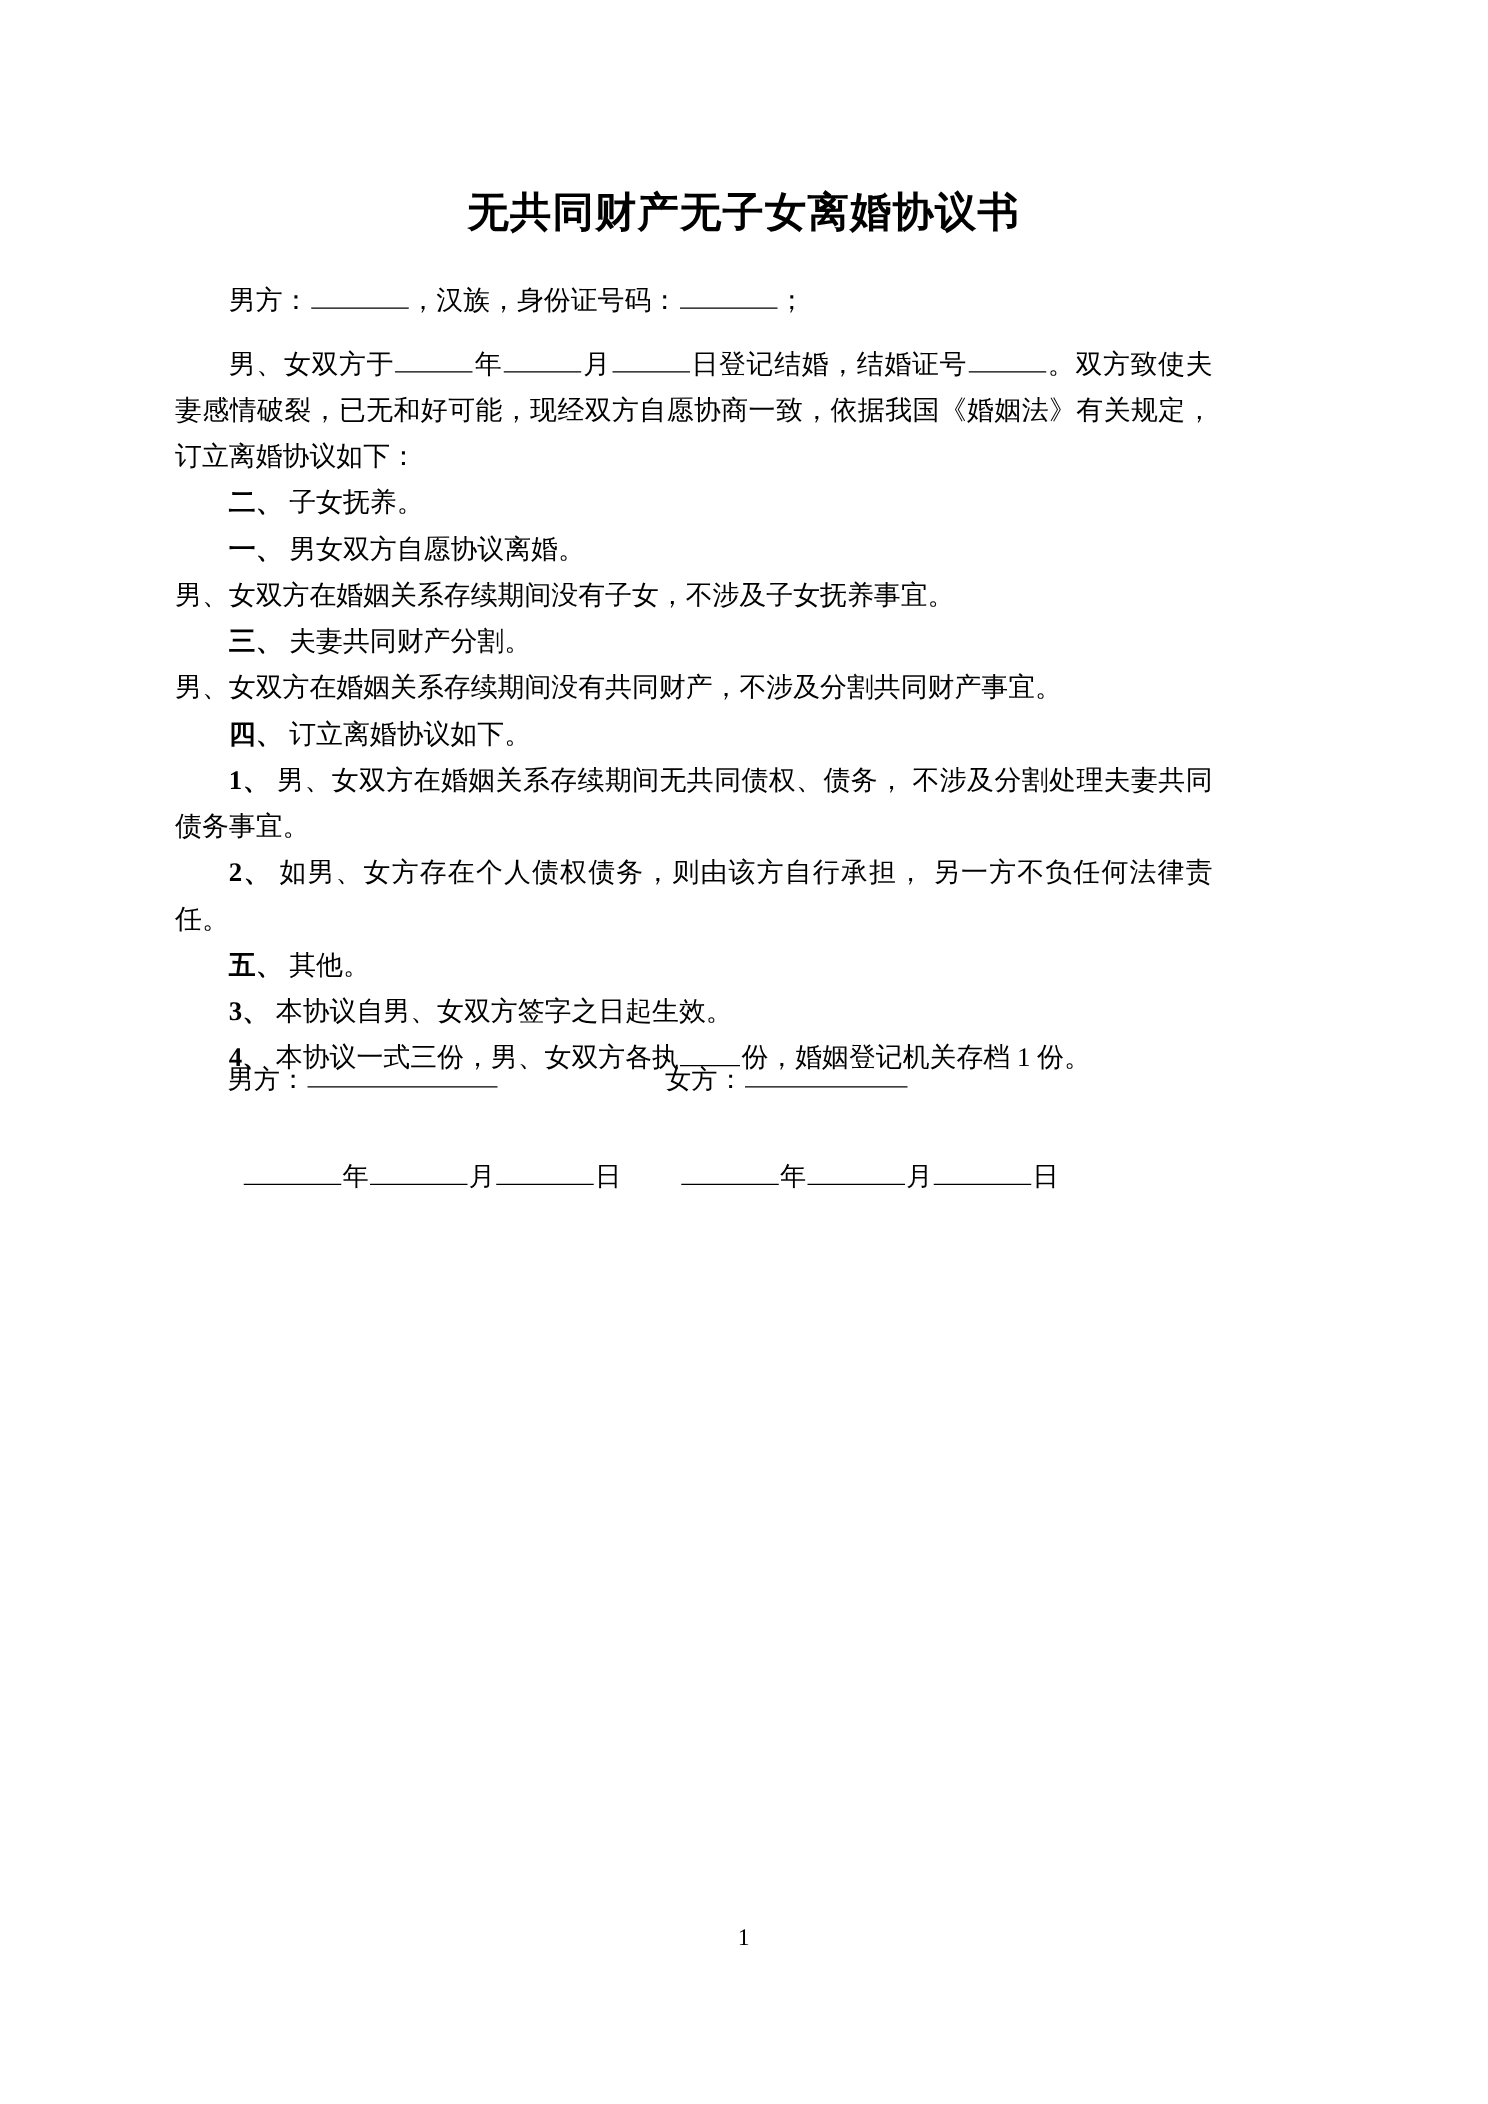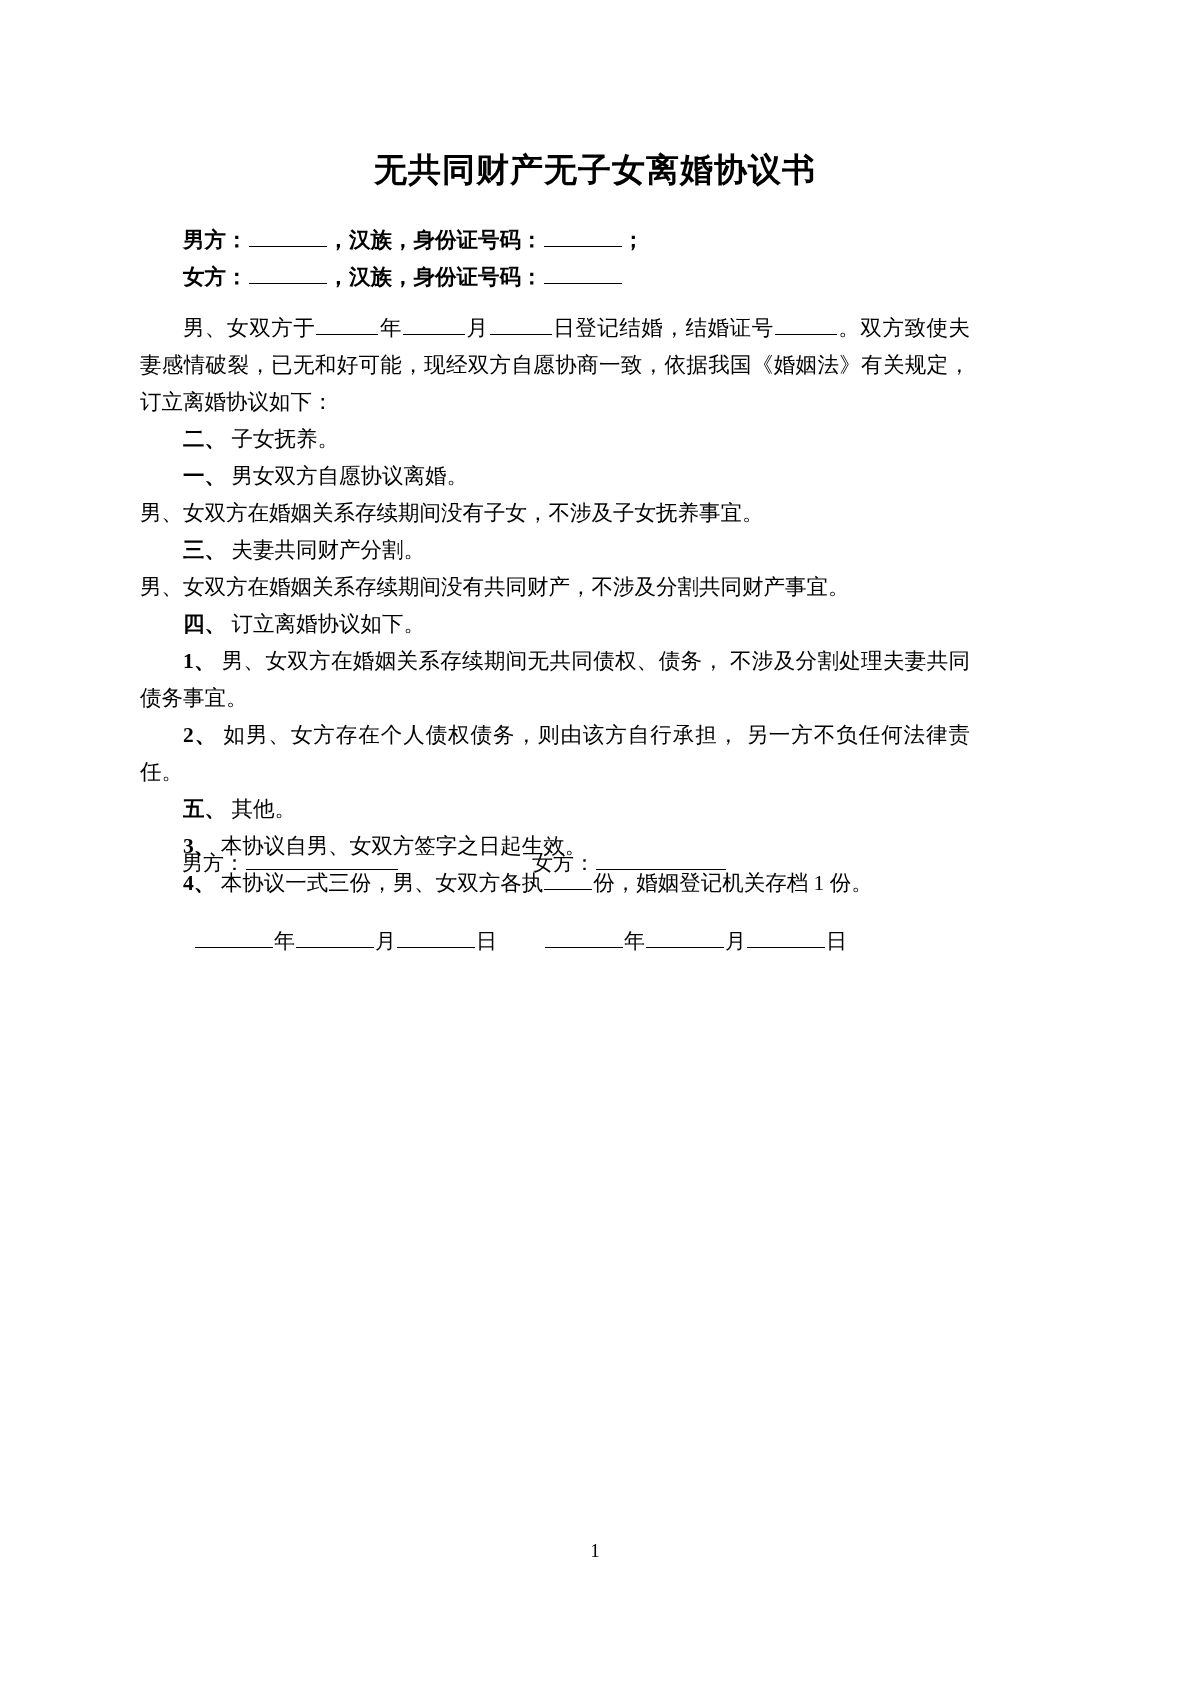--- a/index.html
+++ b/index.html
@@ -47,21 +47,20 @@
   .para {
     margin: 0;
     text-indent: 2em;
   }
   .para.noindent {
     text-indent: 0;
   }
   .party-line {
     margin: 0;
     text-indent: 2em;
-    font-weight: bold;
   }
   .gap-md { display: block; height: 14px; }
   .marker {
     font-weight: bold;
   }
   .marker-cn {
     font-weight: bold;
     letter-spacing: 0px;
   }
   .blank {
@@ -119,21 +118,20 @@
 <body>
 
 <div class="page">
 
   <div class="doc-title">无共同财产无子女离婚协议书</div>
 
   <div class="body-block">
 
     <p class="party-line"><span>男方：</span><span class="blank blank-l"></span><span>，汉族，身份证号码：</span><span class="blank blank-l"></span><span>；</span></p>
 
-    <p class="party-line"><span>女方：</span><span class="blank blank-l"></span><span>，汉族，身份证号码：</span><span class="blank blank-l"></span><span></span></p>
 
     <span class="gap-md"></span>
 
     <p class="para"><span>男、女双方于</span><span class="blank blank-m"></span><span>年</span><span class="blank blank-m"></span><span>月</span><span class="blank blank-m"></span><span>日登记结婚，结婚证号</span><span class="blank blank-m"></span><span>。双方致使夫妻感情破裂，已无和好可能，现经双方自愿协商一致，依据我国《婚姻法》有关规定，订立离婚协议如下：</span></p>
 
     <p class="para"><span class="marker-cn">二、</span>&nbsp;<span>子女抚养。</span></p>
 
     <p class="para"><span class="marker-cn">一、</span>&nbsp;<span>男女双方自愿协议离婚。</span></p>
 
     <p class="para noindent"><span>男、女双方在婚姻关系存续期间没有子女，不涉及子女抚养事宜。</span></p>

